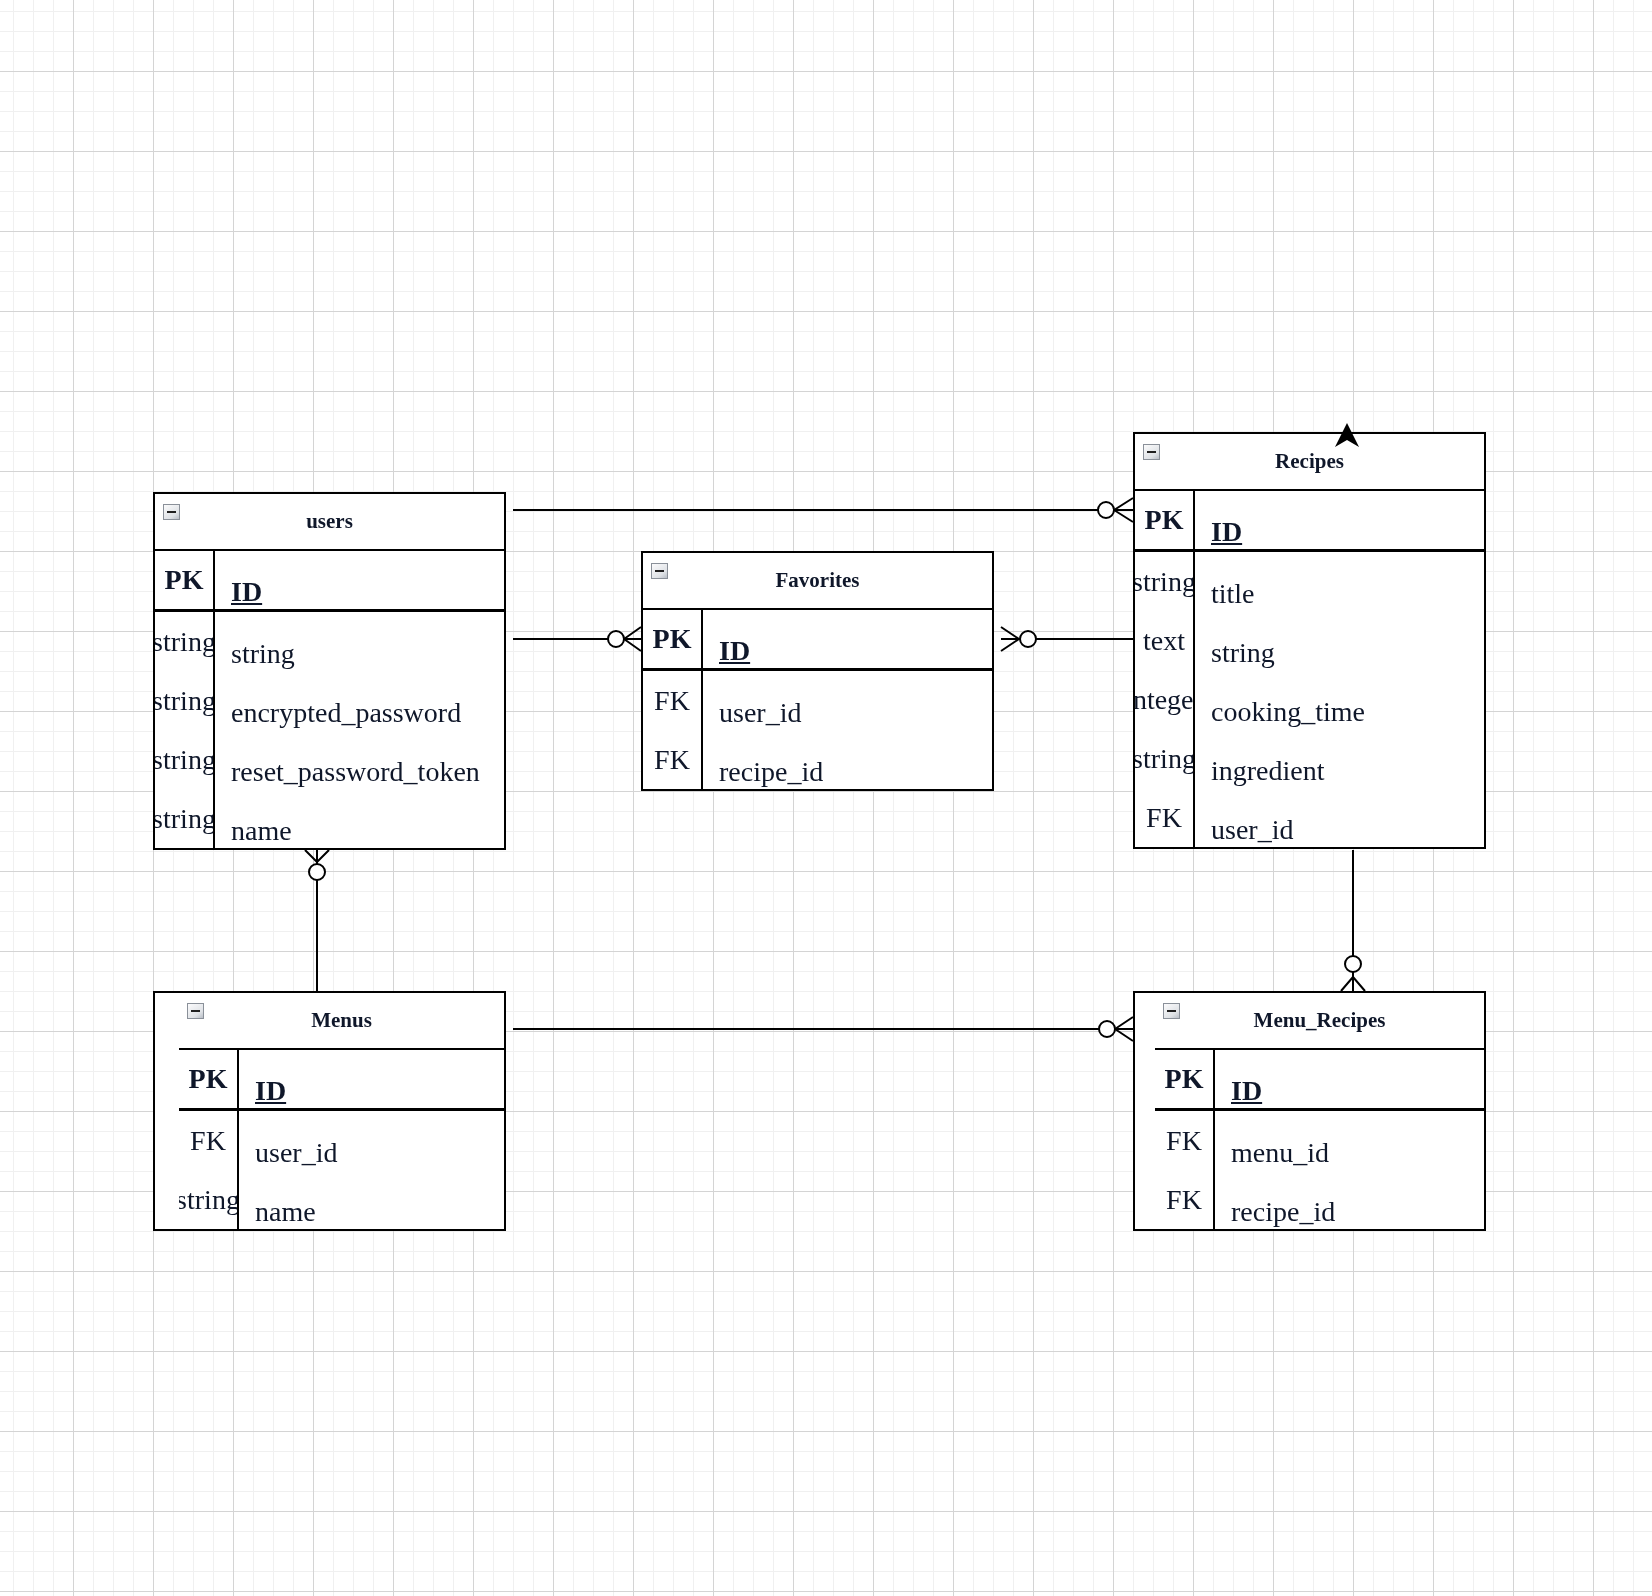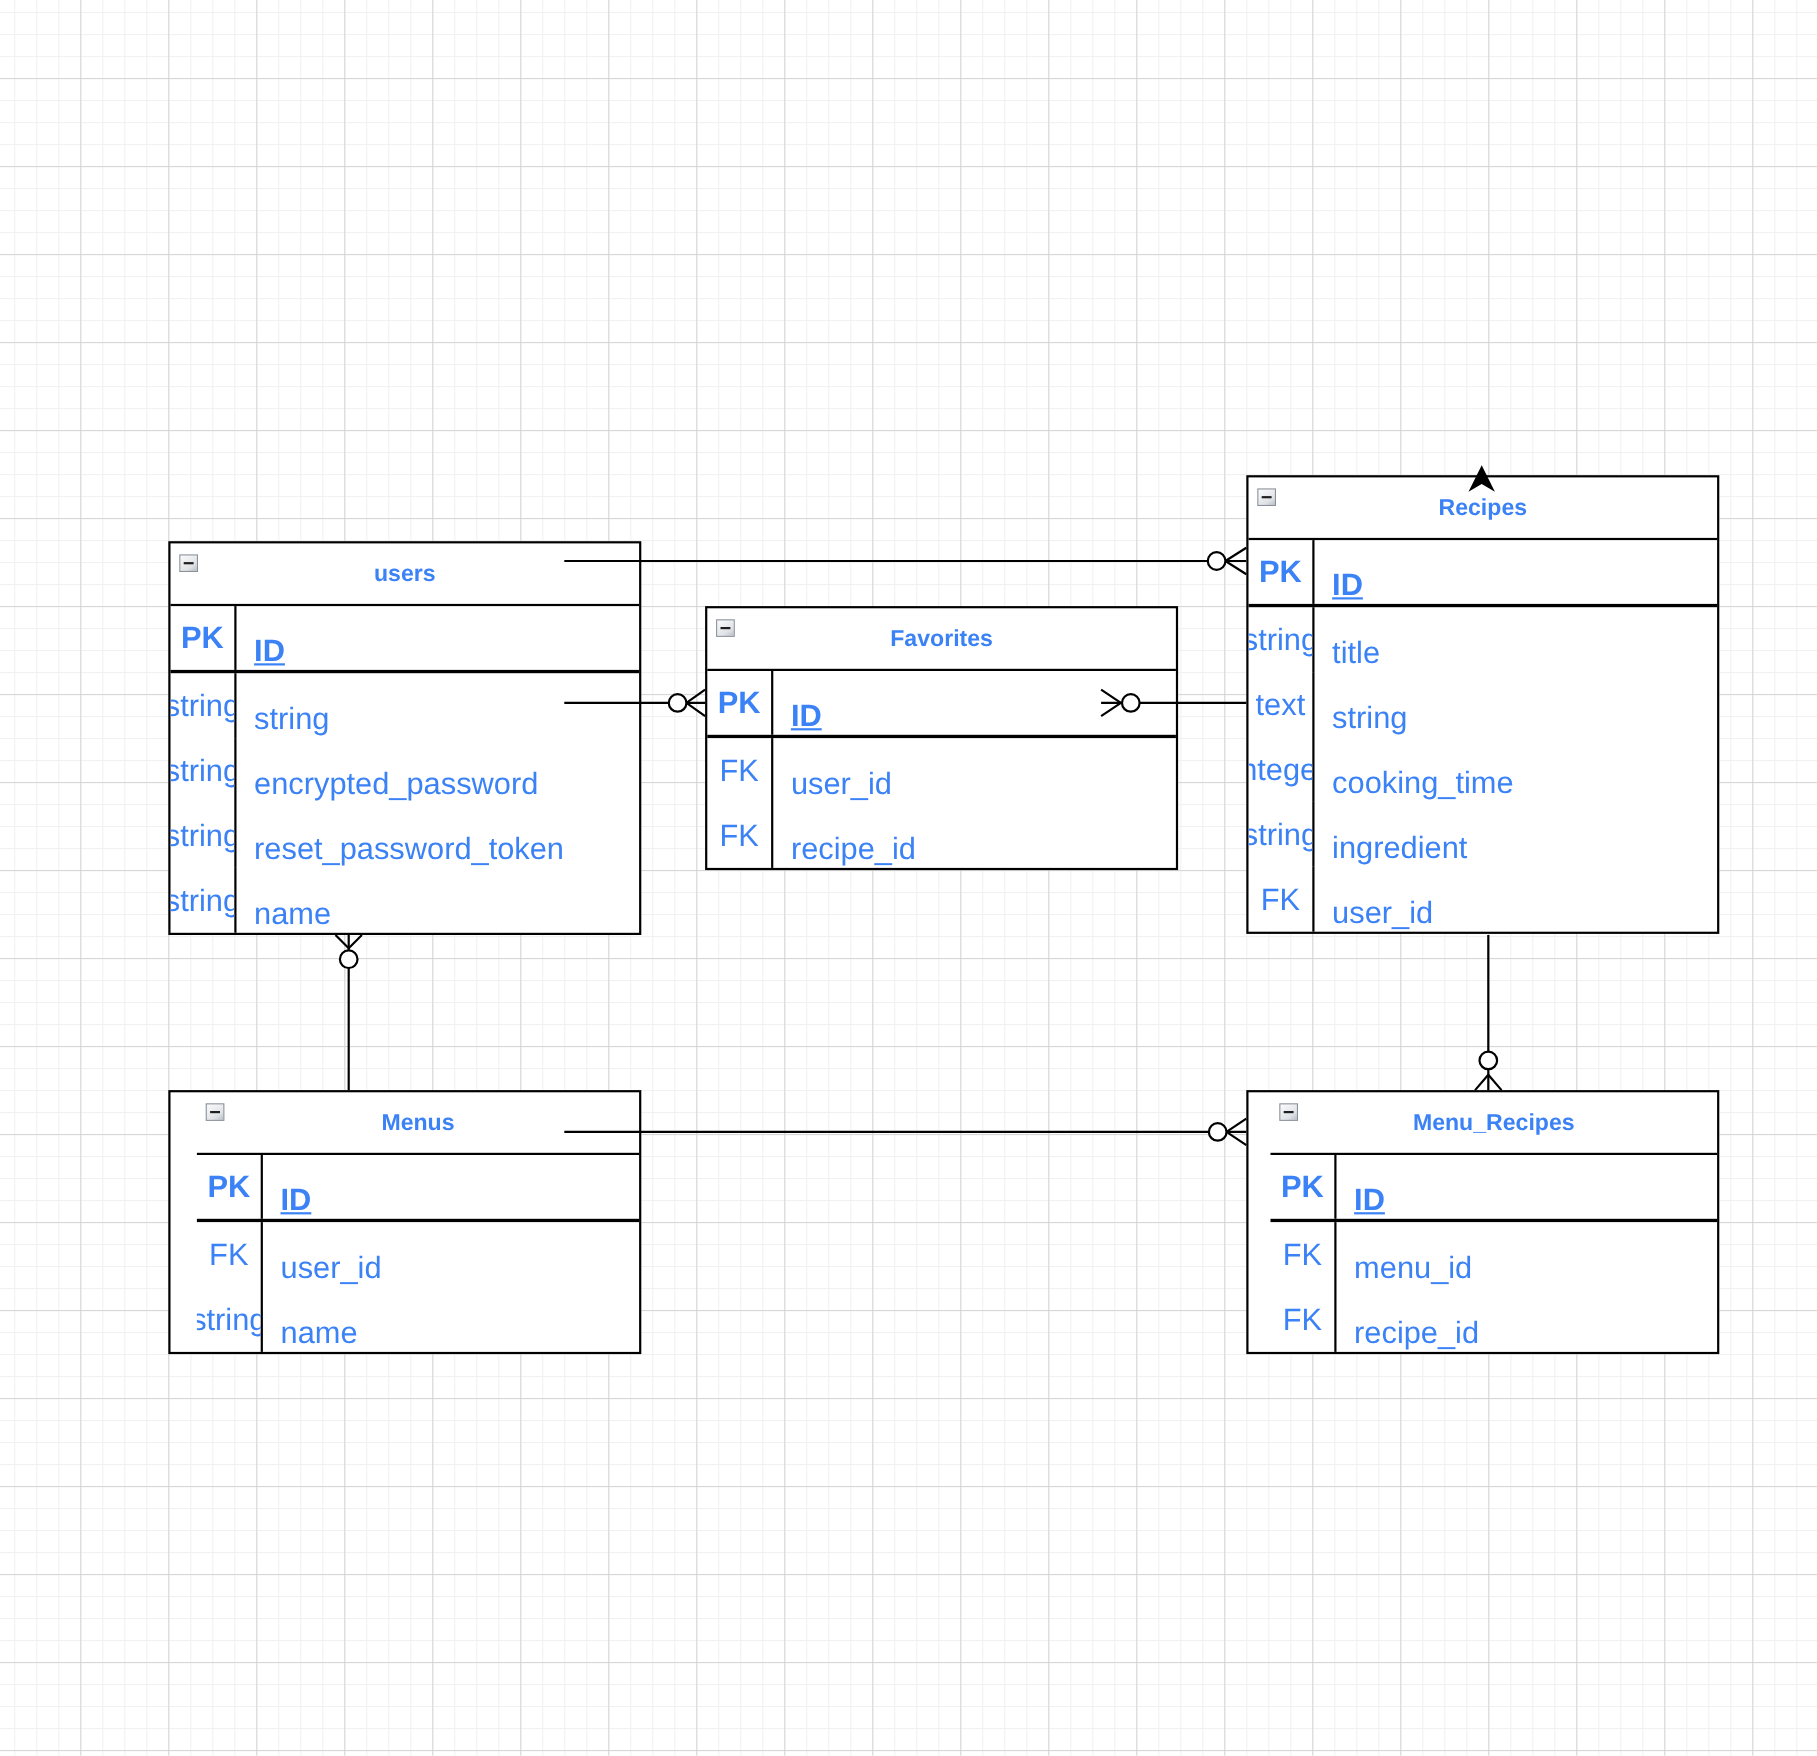--- a/index.html
+++ b/index.html
@@ -12,26 +12,27 @@
       linear-gradient(#d4d4d4 1px, transparent 1px),
       linear-gradient(90deg, #d4d4d4 1px, transparent 1px),
       linear-gradient(#f0f0f0 1px, transparent 1px),
       linear-gradient(90deg, #f0f0f0 1px, transparent 1px);
     background-size:80px 80px,80px 80px,20px 20px,20px 20px;
     background-position:0 -9px,-7px 0,0 -9px,-7px 0;
     overflow:hidden;
   }
   .entity{
     position:absolute;
-    width:430px;
+    width:353px;
     background:#ffffff;
     border:2px solid #000000;
     box-sizing:border-box;
     z-index:2;
-    color:#3b82f6;
+    color:#0f172a;
+    font-family:Liberation Serif, serif;
   }
   .titlebar{
     position:relative;
     height:55px;
     border-bottom:2px solid #000;
     display:flex;align-items:center;justify-content:center;
     font-weight:bold;font-size:21px;
   }
   .collapse{
     position:absolute;left:8px;top:10px;

